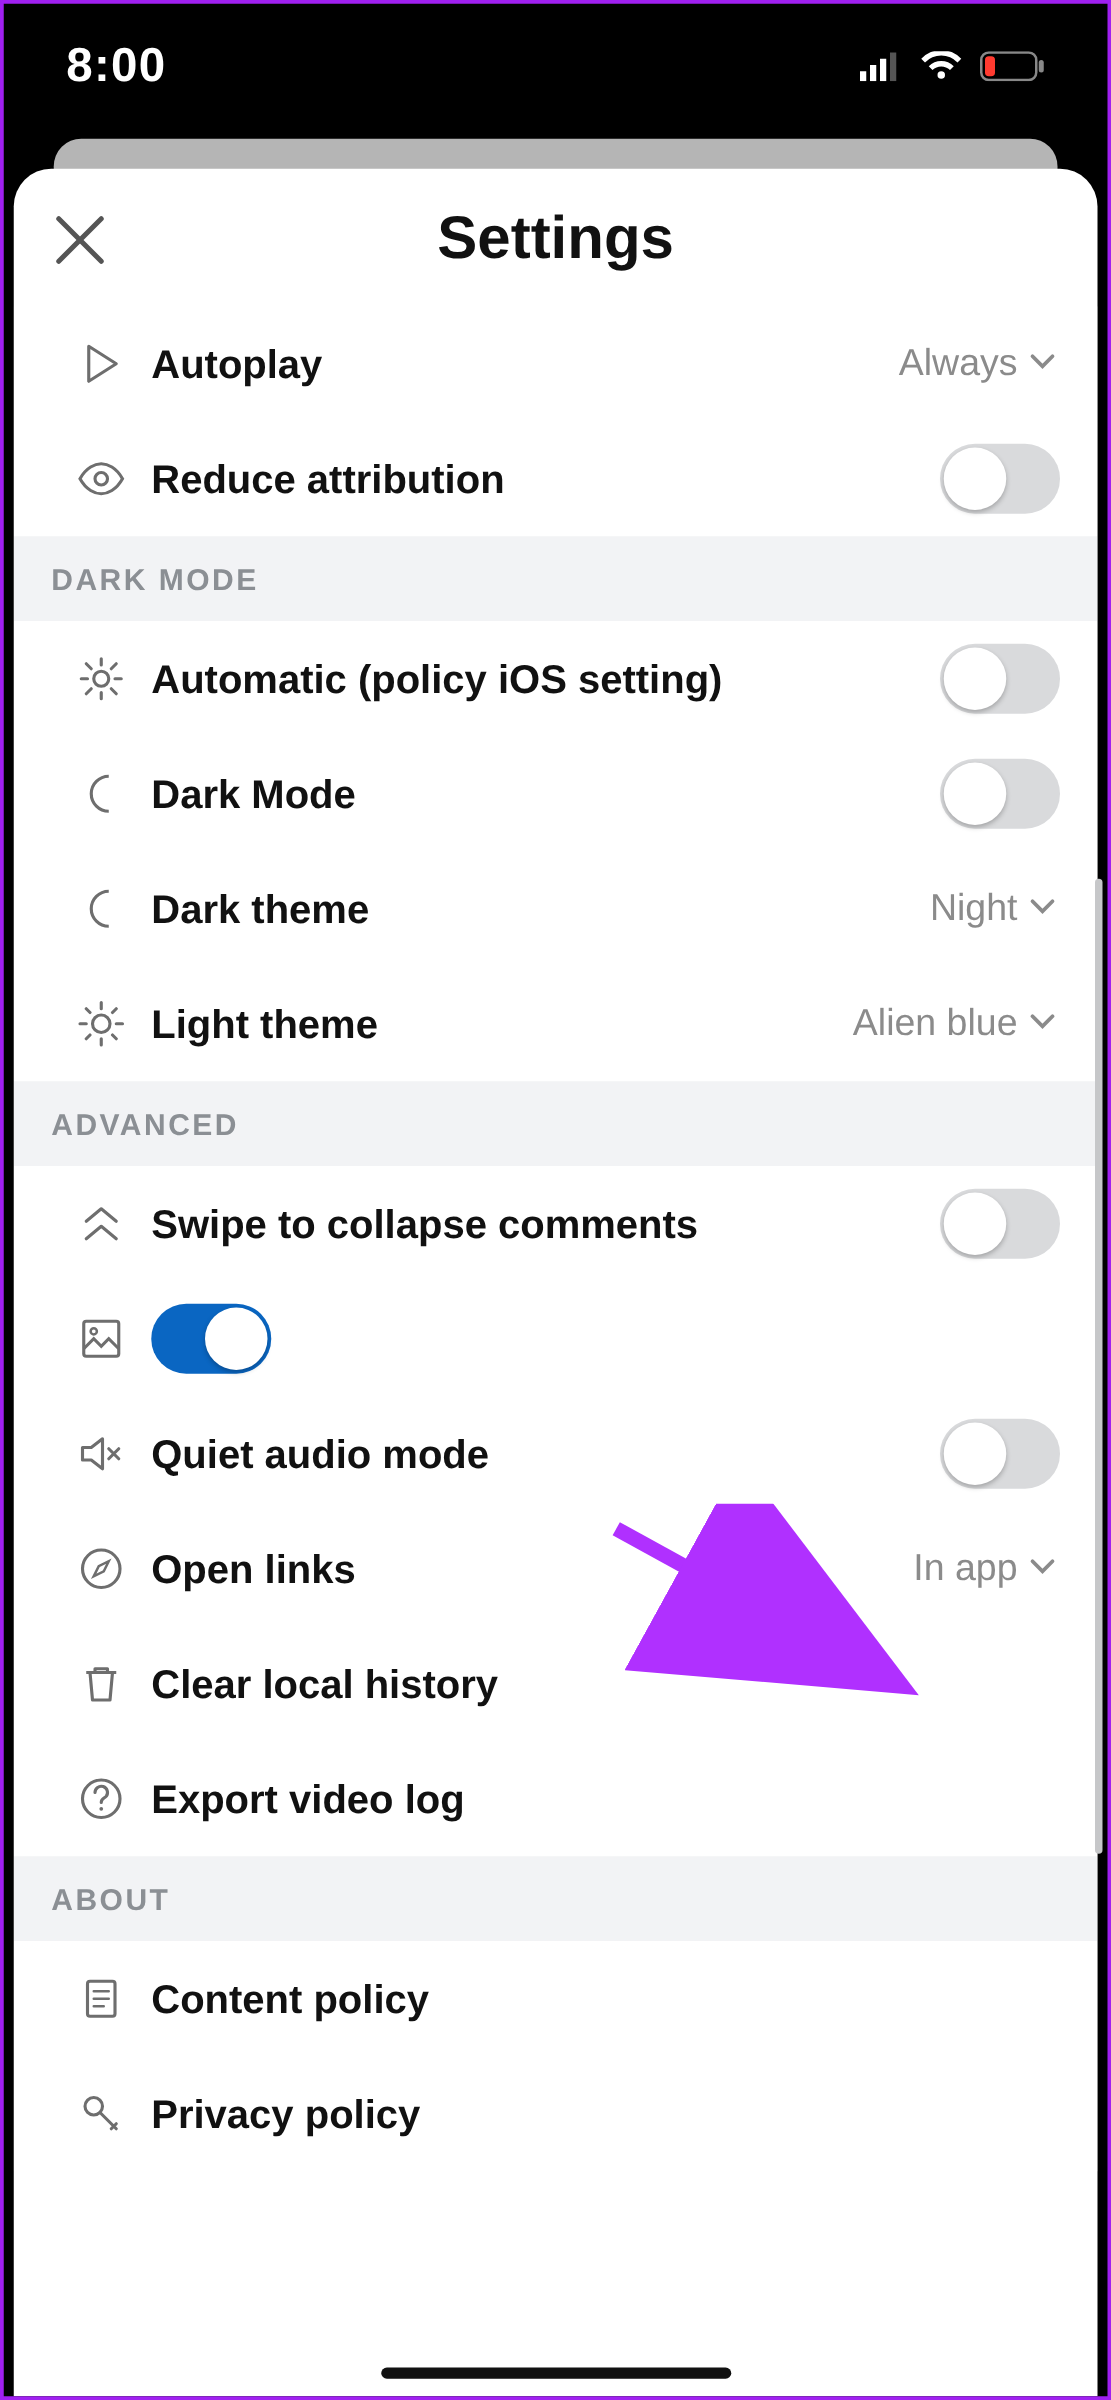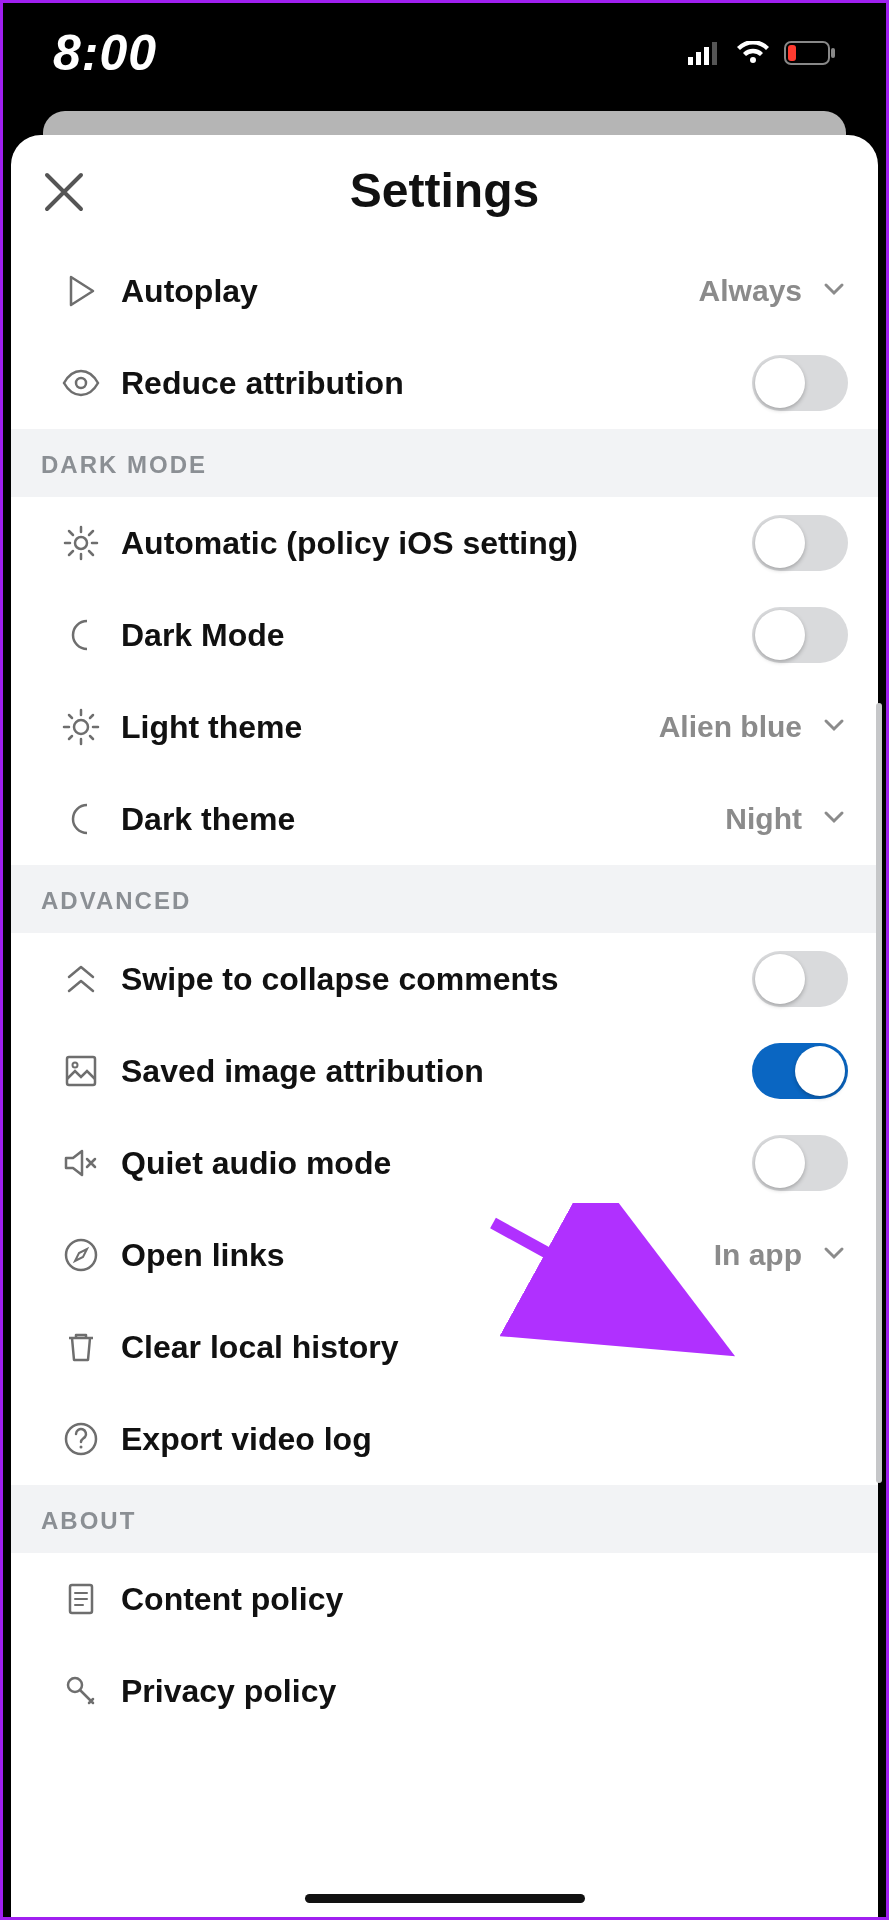--- a/index.html
+++ b/index.html
@@ -1,39 +1,39 @@
 <!DOCTYPE html>
 <html><head>
 <meta charset="utf-8">
 <style>
   * { box-sizing: border-box; margin: 0; padding: 0; }
   html, body { width: 889px; height: 1920px; font-family: -apple-system, Helvetica, Arial, sans-serif; background:#000; }
   body { border: 3px solid #a020f0; position:relative; overflow:hidden;}
 
   
   .statusbar { height: 100px; display:flex; align-items:center; justify-content:space-between; padding: 0 50px; color:#fff; }
-  .statusbar .time { font-size: 50px; font-weight: 700; letter-spacing:1px;font-style:italic;}
+  .statusbar .time { font-size: 38px; font-weight: 700; letter-spacing:1px;}
   .statusbar .right { display:flex; align-items:center; gap:14px; }
   .statusbar svg { display:block; }
 
   
   .undercard { position:absolute; left:40px; right:40px; top:108px; height:80px; background:#b5b5b5; border-radius:22px 22px 0 0; }
 
   
   .sheet { position:absolute; left:8px; right:8px; top:132px; bottom:0; background:#fff; border-radius:30px 30px 0 0; overflow:hidden; }
   .sheethead { height:110px; display:flex; align-items:center; justify-content:center; position:relative; }
   .sheethead .title { font-size:48px; font-weight:700; color:#111; }
   .closebtn { position:absolute; left:28px; top:32px; width:50px; height:50px; }
 
   .scroll { position:absolute; top:110px; bottom:0; left:0; right:0; overflow:hidden; }
 
   .row { height:92px; display:flex; align-items:center; padding:0 30px 0 30px; background:#fff; }
   .row .iconcell { width:80px; display:flex; justify-content:center; color:#6e6e6e; }
   .row .label { flex:1; font-size:32px; font-weight:600; color:#111; }
-  .row .value { font-size:30px; color:#8b8b8b; margin-right:18px; font-weight:700;}
+  .row .value { font-size:30px; color:#8b8b8b; margin-right:6px; font-weight:400;}
   .row .chev { color:#8b8b8b; }
 
   .section { background:#f2f3f5; padding:22px 30px 18px; }
   .section .sectitle { font-size:24px; font-weight:700; letter-spacing:2px; color:#8b8f94; }
 
   .toggle { width:96px; height:56px; border-radius:40px; background:#d9dadc; position:relative; }
   .toggle.on { background:#0a66c2; }
   .toggle .knob { position:absolute; width:50px; height:50px; border-radius:50%; background:#fff; top:3px; left:3px; box-shadow:0 2px 4px rgba(0,0,0,.25);}
   .toggle.on .knob { left:auto; right:3px; }
 
@@ -139,40 +139,40 @@
           </svg>
         </div>
       <div class="label">Dark Mode</div>
       <div class="toggle">
           <div class="knob"></div>
         </div>
     </div>
 
     <div class="row">
       <div class="iconcell">
+          <svg width="36" height="36" viewBox="0 0 36 36">
+            <path d="M24 4a14 14 0 100 28 11 11 0 010-28z" fill="none" stroke="#6e6e6e" stroke-width="2.5"></path>
+          </svg>
+        </div>
+      <div class="label">Dark theme</div>
+      <div class="value">Night</div>
+      <div class="chev"><svg width="28" height="28" viewBox="0 0 28 28">
+            <path d="M6 10 L14 18 L22 10" fill="none" stroke="#8b8b8b" stroke-width="3" stroke-linecap="round"></path>
+          </svg></div>
+    </div>
+
+    <div class="row">
+      <div class="iconcell">
           <svg width="38" height="38" viewBox="0 0 38 38">
             <circle cx="19" cy="19" r="7" fill="none" stroke="#6e6e6e" stroke-width="2.5"></circle>
             <path d="M19 2v5M19 31v5M2 19h5M31 19h5M7 7l3 3M28 28l3 3M31 7l-3 3M10 28l-3 3" stroke="#6e6e6e" stroke-width="2.5" stroke-linecap="round"></path>
           </svg>
         </div>
       <div class="label">Light theme</div>
       <div class="value">Alien blue</div>
-      <div class="chev"><svg width="28" height="28" viewBox="0 0 28 28">
-            <path d="M6 10 L14 18 L22 10" fill="none" stroke="#8b8b8b" stroke-width="3" stroke-linecap="round"></path>
-          </svg></div>
-    </div>
-
-    <div class="row">
-      <div class="iconcell">
-          <svg width="36" height="36" viewBox="0 0 36 36">
-            <path d="M24 4a14 14 0 100 28 11 11 0 010-28z" fill="none" stroke="#6e6e6e" stroke-width="2.5"></path>
-          </svg>
-        </div>
-      <div class="label">Dark theme</div>
-      <div class="value">Night</div>
       <div class="chev"><svg width="28" height="28" viewBox="0 0 28 28">
             <path d="M6 10 L14 18 L22 10" fill="none" stroke="#8b8b8b" stroke-width="3" stroke-linecap="round"></path>
           </svg></div>
     </div>
 
     <div class="section">
       <div class="sectitle">ADVANCED</div>
     </div>
 
     <div class="row">
@@ -188,21 +188,20 @@
     </div>
 
     <div class="row">
       <div class="iconcell">
           <svg width="36" height="36" viewBox="0 0 36 36">
             <rect x="4" y="4" width="28" height="28" rx="2" fill="none" stroke="#6e6e6e" stroke-width="2.5"></rect>
             <circle cx="12" cy="12" r="2.5" fill="none" stroke="#6e6e6e" stroke-width="2"></circle>
             <path d="M4 26l8-8 6 6 6-6 8 8" fill="none" stroke="#6e6e6e" stroke-width="2.5"></path>
           </svg>
         </div>
-      <div class="label">Saved image attribution</div>
       <div class="toggle on">
           <div class="knob"></div>
         </div>
     </div>
 
     <div class="row">
       <div class="iconcell">
           <svg width="38" height="38" viewBox="0 0 38 38">
             <path d="M4 14v10h7l9 7V7l-9 7H4z" fill="none" stroke="#6e6e6e" stroke-width="2.5" stroke-linejoin="round"></path>
             <path d="M25 15l8 8M33 15l-8 8" stroke="#6e6e6e" stroke-width="2.5" stroke-linecap="round"></path>

